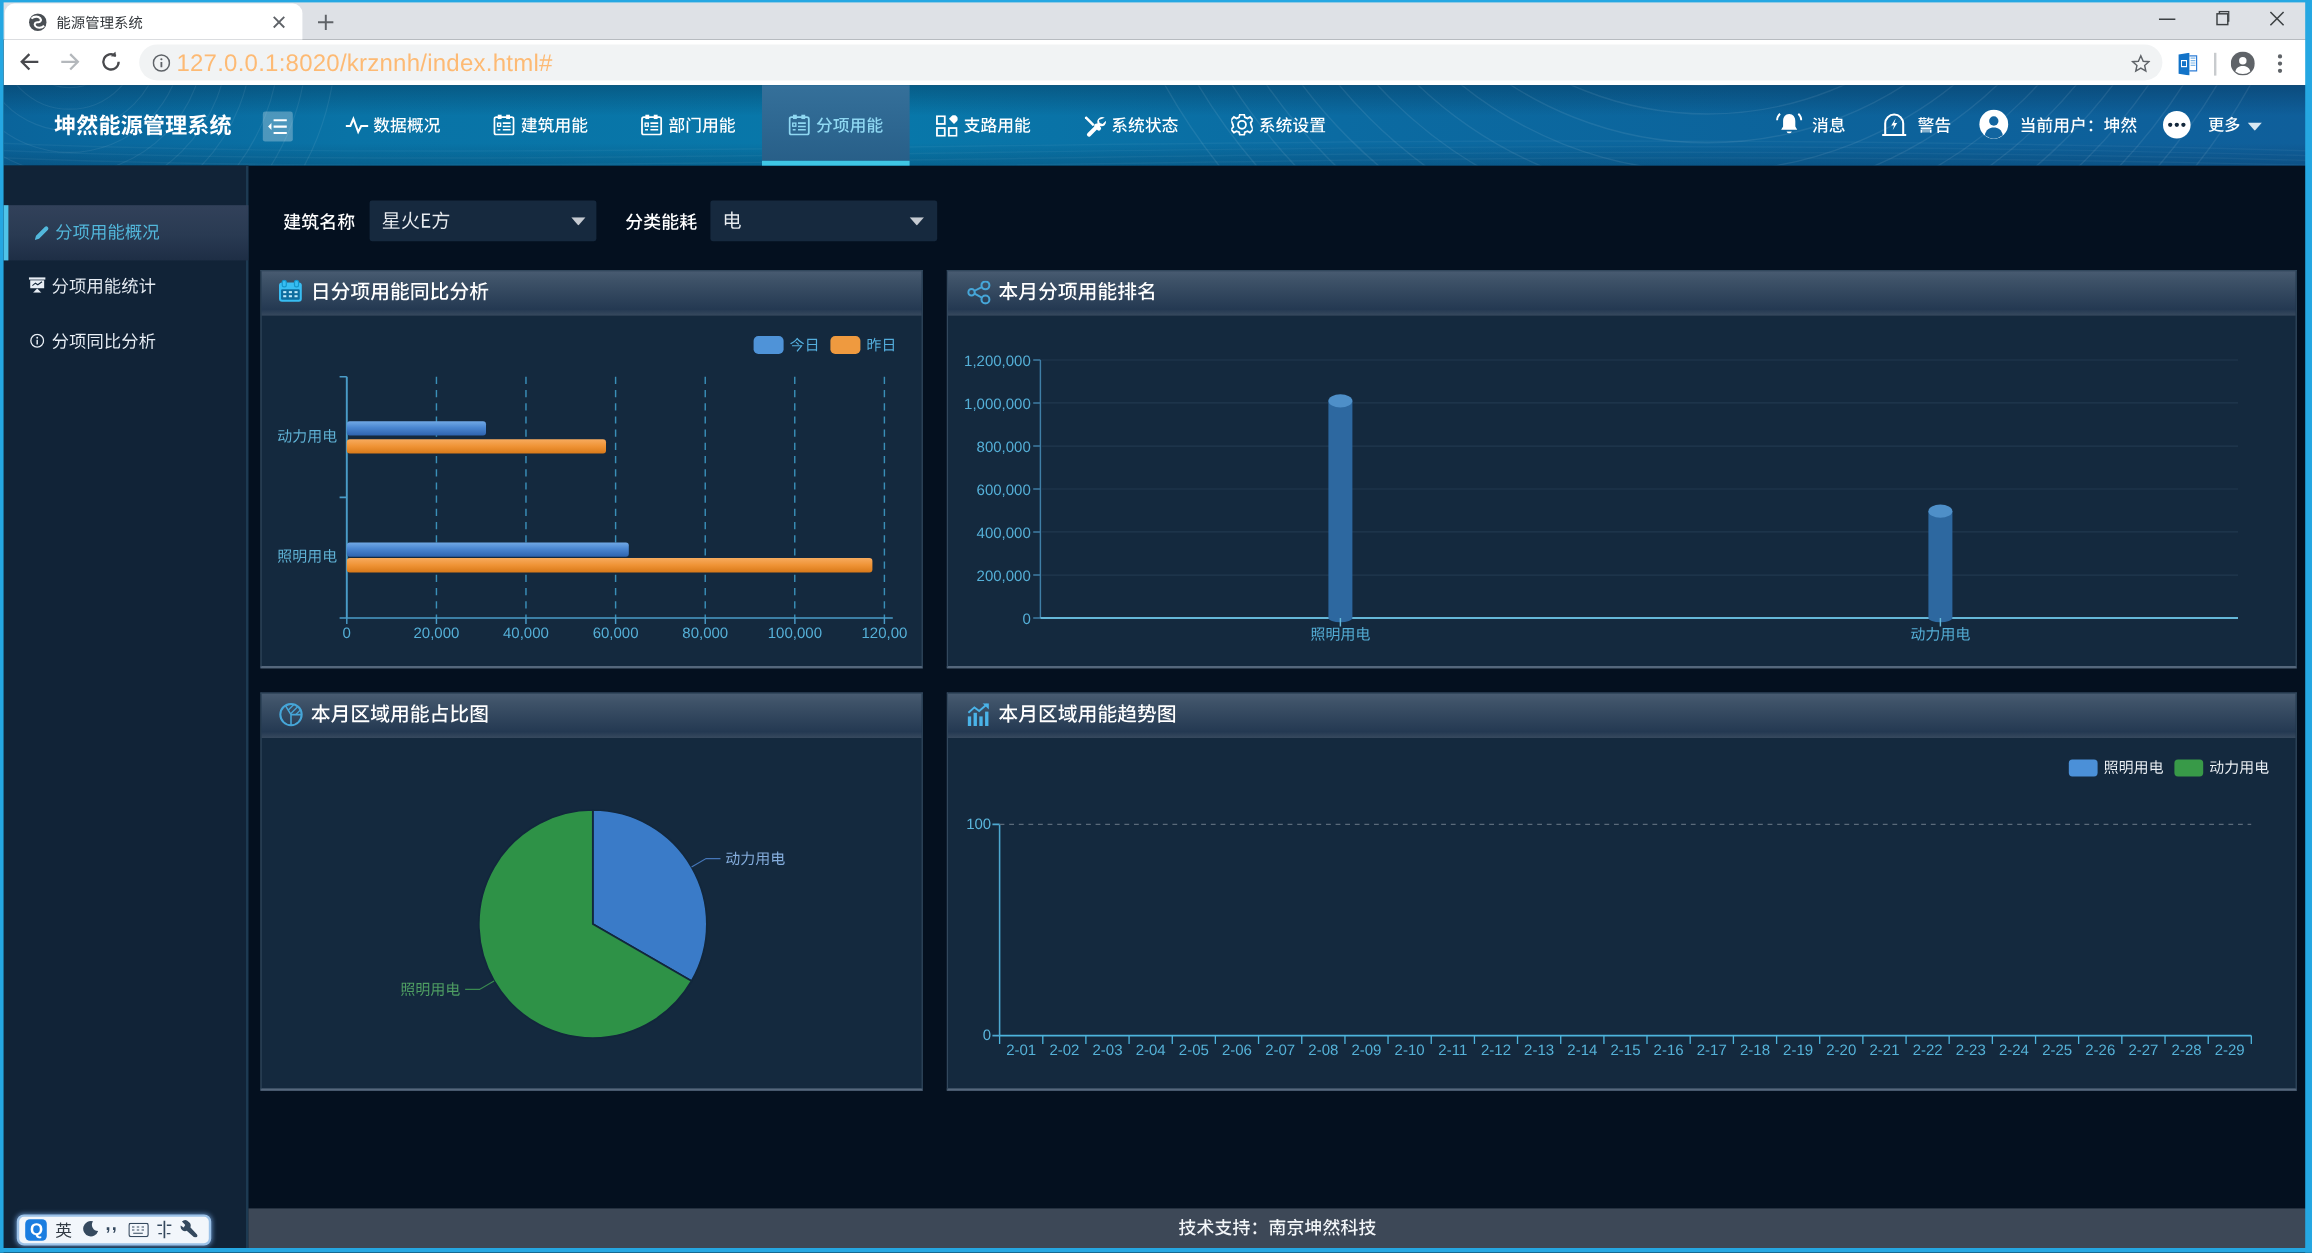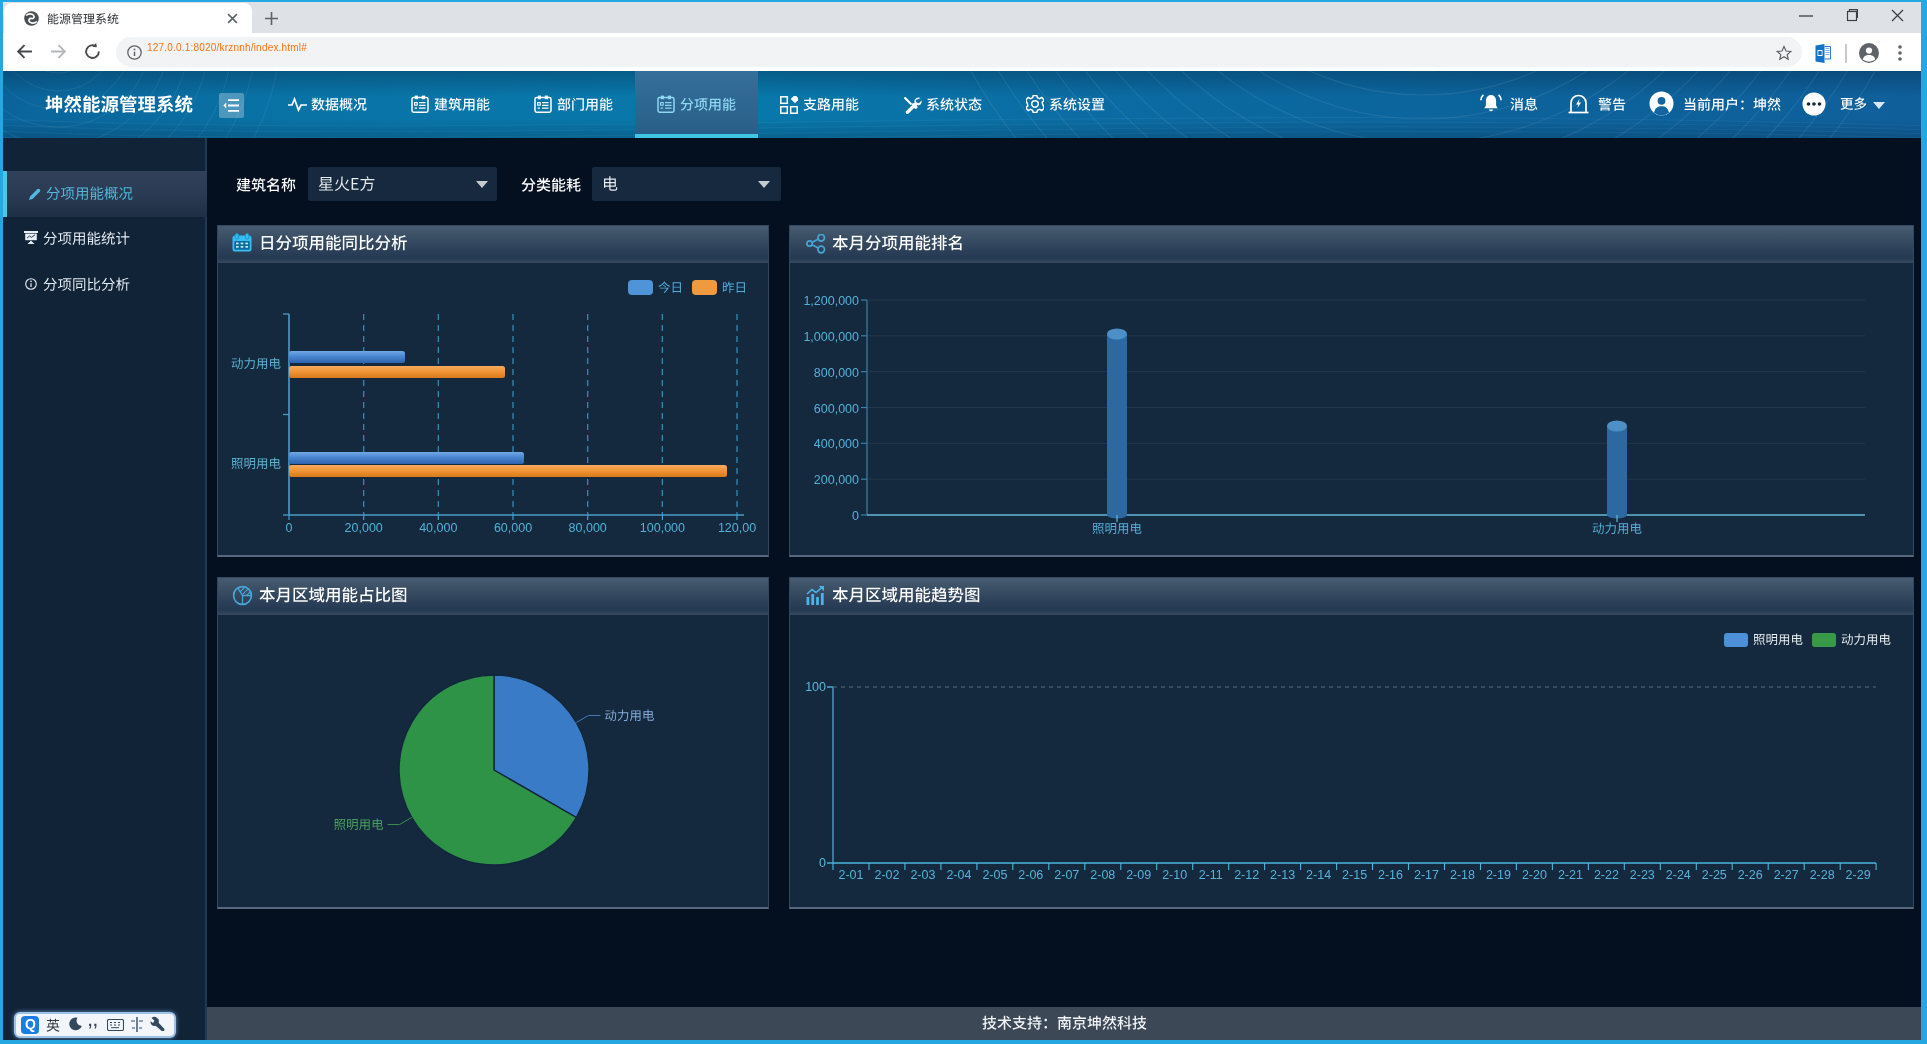--- a/index.html
+++ b/index.html
@@ -43,21 +43,21 @@
     <svg class="a" style="left:84px;top:43px" width="17" height="17" viewBox="0 0 16 16">
       <path d="M14 8 A6 6 0 1 1 11.7 3.3" stroke="#48494d" stroke-width="1.8" fill="none"></path>
       <path d="M11.5 0 L11.9 4.1 L7.8 3.6 Z" fill="#48494d"></path>
     </svg>
     <div class="a" style="left:116px;top:37px;width:1686px;height:30px;background:#f1f3f4;border-radius:15px"></div>
     <svg class="a" style="left:127px;top:45px" width="15" height="15" viewBox="0 0 15 15">
       <circle cx="7.5" cy="7.5" r="6.7" fill="none" stroke="#5f6368" stroke-width="1.3"></circle>
       <path d="M7.5 6.7 V11" stroke="#5f6368" stroke-width="1.5"></path>
       <circle cx="7.5" cy="4.4" r="0.9" fill="#5f6368"></circle>
     </svg>
-    <div class="a" style="left:147px;top:42px;font-size:10px;color:#f97316;letter-spacing:0.2px">127.0.0.1:8020/krznnh/index.html#</div>
+    <div class="a" style="left:147px;top:42px;font-size:20px;color:#fdba74;letter-spacing:0.2px">127.0.0.1:8020/krznnh/index.html#</div>
     <svg class="a" style="left:1776px;top:45px" width="16" height="16" viewBox="0 0 16 16">
       <path d="M8 1.5 L10 6 L14.8 6.4 L11.2 9.6 L12.2 14.3 L8 11.8 L3.8 14.3 L4.8 9.6 L1.2 6.4 L6 6 Z" fill="none" stroke="#5f6368" stroke-width="1.2"></path>
     </svg>
     <svg class="a" style="left:1814px;top:44px" width="19" height="19" viewBox="0 0 19 19">
       <path d="M10.5 2.5 H16.5 V15 H10.5" fill="#fff" stroke="#2d7cd6" stroke-width="1"></path>
       <path d="M11.5 4.5 H15.5 M11.5 6.5 H15.5 M11.5 8.5 H15.5 M11.5 10.5 H15.5" stroke="#7db6e8" stroke-width="1"></path>
       <path d="M1.5 1.5 L10.5 0 V19 L1.5 17.5 Z" fill="#1273c8"></path>
       <rect x="3.5" y="6" width="5" height="6" fill="#fff"></rect>
       <rect x="4.3" y="7" width="3.4" height="4" fill="#1273c8"></rect>
     </svg>

